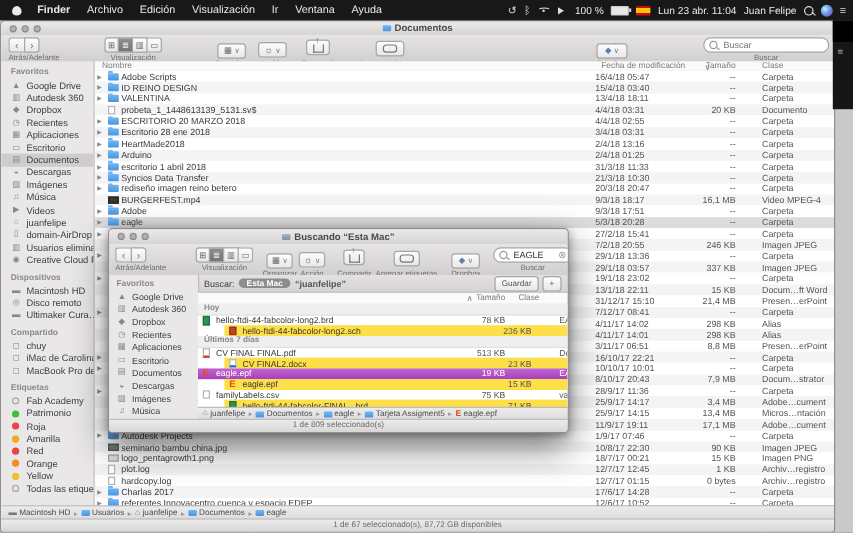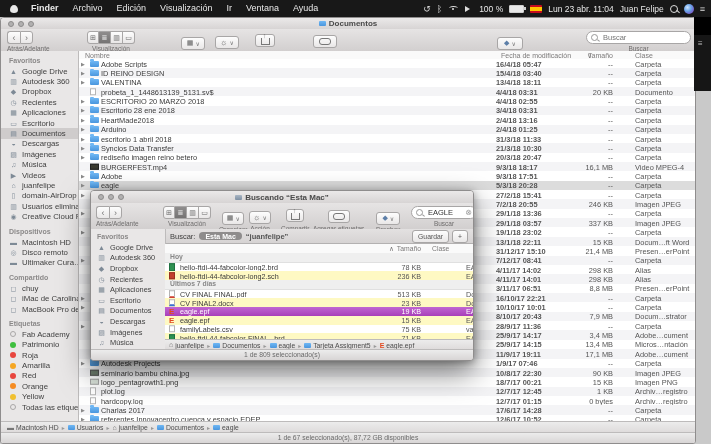--- a/index.html
+++ b/index.html
@@ -64,21 +64,21 @@
   .colhdr{position:absolute;background:#fafafa;border-bottom:1px solid #d8d8d8;font-size:7px;color:#7c7a7a;}
   .colhdr span{position:absolute;top:1px;white-space:nowrap;}
   .list{position:absolute;background:#fff;overflow:hidden;}
   .row{position:relative;height:9.37px;font-size:7.4px;color:#3a3a3a;white-space:nowrap;}
   .row:nth-child(even){background:#f4f4f6;}
   .row.sel{background:#dcdcdc;}
   .row span{position:absolute;top:50%;transform:translateY(-50%);}
   .tri{left:2px;font-size:5px;color:#8a8a8a;}
   .fic{left:11px;}
   .c-name{left:22px;}
-  .c-date{left:417px;color:#555;font-weight:bold;}
+  .c-date{left:417px;color:#555;}
   .c-size{left:462px;width:72px;text-align:right;color:#555;}
   .c-kind{left:556px;width:60px;overflow:hidden;color:#555;}
   
   .ic-folder{width:9px;height:6px;background:linear-gradient(#6fb7f4,#4a96dd);border-radius:1px;position:relative;}
   .ic-folder:before{content:"";position:absolute;top:-1.5px;left:0;width:4px;height:2px;background:#6fb7f4;border-radius:1px 1px 0 0;}
   .ic-doc{width:6px;height:7.5px;background:#fff;border:0.5px solid #b5b5b5;box-sizing:border-box;}
   .ic-video{width:9px;height:6.5px;background:#3a3a30;border:0.5px solid #222;box-sizing:border-box;}
   .ic-img-dark{width:9px;height:6.5px;background:#6d7d6d;border:0.5px solid #555;box-sizing:border-box;}
   .ic-img-light{width:9px;height:6.5px;background:#d9e2d9;border:0.5px solid #a5a5a5;box-sizing:border-box;}
   .ic-brd{width:6px;height:7.5px;background:#2f9152;border:0.5px solid #1f7040;box-sizing:border-box;}
@@ -106,21 +106,21 @@
   .scope-sec{font-weight:bold;color:#555;}
   .scope-btns{margin-left:auto;display:flex;gap:3px;}
   .mini-btn{height:11px;padding:0 5px;background:linear-gradient(#fdfdfd,#e9e7e7);border:1px solid #a8a6a6;
             border-radius:3px;font-size:6.8px;color:#555;display:inline-flex;align-items:center;}
   .fg-colhdr{position:absolute;left:74px;right:0;top:53px;height:9px;background:#fafafa;border-bottom:1px solid #d8d8d8;font-size:6.8px;color:#7c7a7a;}
   .fg-colhdr span{position:absolute;top:1px;}
   .fg-list{position:absolute;left:74px;right:0;top:62px;bottom:20px;background:#fff;overflow:hidden;}
   .grp{height:8.7px;background:#efefef;border-bottom:0.5px solid #e0e0e0;font-size:6.8px;color:#888;
        line-height:8.7px;padding-left:5px;font-weight:bold;}
   .frow{position:relative;height:8.7px;font-size:7.2px;color:#3a3a3a;white-space:nowrap;}
-  .frow.alt{background:#fef9c3;}
+  .frow.alt{background:#fde047;margin-left:22px;}
   .frow.psel{background:linear-gradient(#c066d2,#a83fba);color:#fff;}
   .frow.psel .f-size,.frow.psel .f-kind{color:#fff;}
   .frow span{position:absolute;top:50%;transform:translateY(-50%);}
   .f-ic{left:4px;}
   .f-name{left:15px;}
   .f-size{left:196px;width:60px;text-align:right;color:#555;}
   .f-kind{left:267px;width:52px;overflow:hidden;color:#555;padding-left:34px;}
   .fg-side{position:absolute;left:0;top:38px;bottom:10px;width:74px;background:#e9e7e7;border-right:1px solid #bdbbbb;overflow:hidden;}
   .fg-side .sb-item{height:10.6px;font-size:7.4px;padding-left:6px;}
   .fg-side .sb-head{padding:4px 0 2px 6px;}

